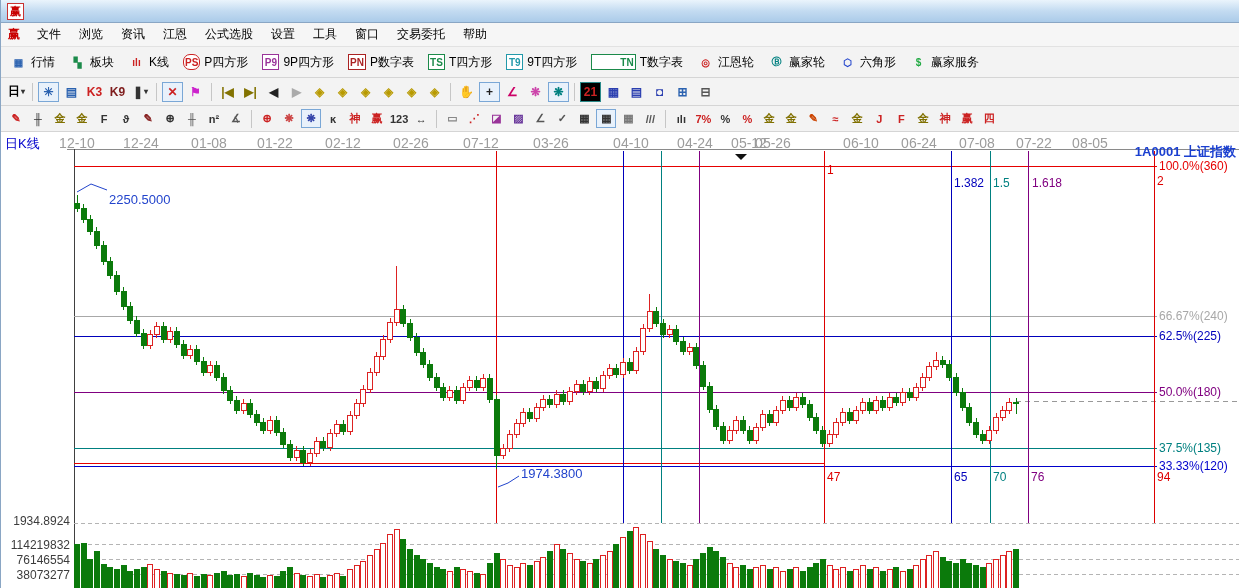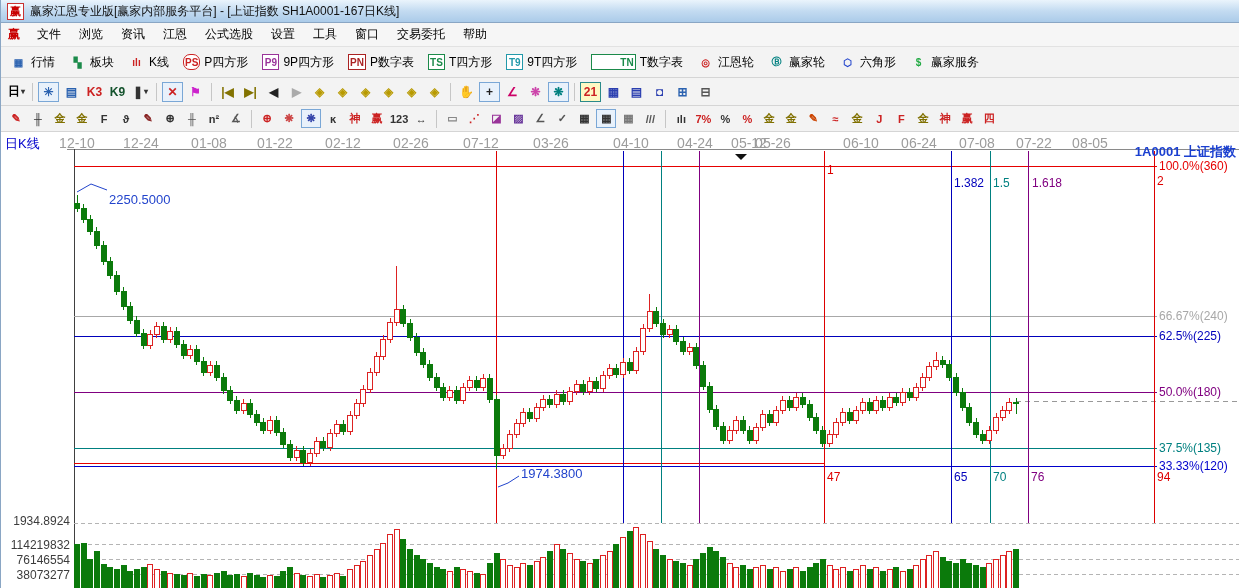--- a/index.html
+++ b/index.html
@@ -45,21 +45,20 @@
   .symbol{position:absolute;right:3px;top:11px;color:#1a3fd0;font-size:13px;font-weight:bold;white-space:nowrap;}
   .scale{position:absolute;left:0;width:69px;text-align:right;font-size:12px;color:#3c3c3c;white-space:nowrap;}
 </style>
 </head>
 <body>
 
 <div class="window">
 
   <div class="titlebar">
     <div class="app-icon">赢</div>
-    <span>赢家江恩专业版[赢家内部服务平台] - [上证指数  SH1A0001-167日K线]</span>
   </div>
 
   <div class="menubar">
     <div class="child-icon">赢</div>
   <span class="menu-item">文件</span>
       <span class="menu-item">浏览</span>
       <span class="menu-item">资讯</span>
       <span class="menu-item">江恩</span>
       <span class="menu-item">公式选股</span>
       <span class="menu-item">设置</span>
@@ -122,21 +121,21 @@
         <span class="ic" style="color: rgb(34, 170, 68);">$</span>
         <span>赢家服务</span>
       </div>
     </div>
   <div class="tb tb2">
       <div class="ibtn" style="color: rgb(0, 0, 0);">日<span class="caret">▾</span></div>
       <div class="sep"></div>
       <div class="ibtn active" style="color: rgb(43, 98, 176);">✳</div>
       <div class="ibtn" style="color: rgb(43, 98, 176);">▤</div>
       <div class="ibtn" style="color: rgb(204, 34, 34);">K3</div>
-      <div class="ibtn" style="color: #14532d;">K9</div>
+      <div class="ibtn" style="color: #7f1d1d;">K9</div>
       <div class="ibtn" style="color: rgb(51, 51, 51);">❚<span class="caret">▾</span></div>
       <div class="sep"></div>
       <div class="ibtn active" style="color: rgb(204, 34, 34);">✕</div>
       <div class="ibtn" style="color: rgb(204, 34, 204);">⚑</div>
       <div class="sep"></div>
       <div class="ibtn" style="color: rgb(130, 114, 0);">|◀</div>
       <div class="ibtn" style="color: rgb(130, 114, 0);">▶|</div>
       <div class="ibtn" style="color: rgb(34, 34, 34);">◀</div>
       <div class="ibtn" style="color: rgb(170, 170, 170);">▶</div>
       <div class="ibtn" style="color: rgb(184, 154, 0);">◈</div>
@@ -145,21 +144,21 @@
       <div class="ibtn" style="color: rgb(184, 154, 0);">◈</div>
       <div class="ibtn" style="color: rgb(184, 154, 0);">◈</div>
       <div class="ibtn" style="color: rgb(184, 154, 0);">◈</div>
       <div class="sep"></div>
       <div class="ibtn" style="color: rgb(176, 128, 42);">✋</div>
       <div class="ibtn active" style="color: rgb(34, 34, 34);">+</div>
       <div class="ibtn" style="color: rgb(204, 0, 102);">∠</div>
       <div class="ibtn" style="color: rgb(204, 68, 170);">❋</div>
       <div class="ibtn active" style="color: rgb(0, 128, 128);">❋</div>
       <div class="sep"></div>
-      <div class="ibtn" style="color: rgb(204, 34, 34); border: 1px solid rgb(43, 138, 138); background: #fef9c3;">21</div>
+      <div class="ibtn" style="color: rgb(204, 34, 34); border: 1px solid rgb(43, 138, 138); background: #000000;">21</div>
       <div class="ibtn" style="color: rgb(43, 63, 176);">▦</div>
       <div class="ibtn" style="color: rgb(43, 63, 176);">▤</div>
       <div class="ibtn" style="color: rgb(43, 63, 176);">◘</div>
       <div class="ibtn" style="color: rgb(43, 98, 176);">⊞</div>
       <div class="ibtn" style="color: rgb(85, 85, 85);">⊟</div>
     </div>
   <div class="tb tb3">
       <div class="ibtn" style="color: rgb(204, 34, 34);">✎</div>
       <div class="ibtn" style="color: rgb(51, 51, 51);">╫</div>
       <div class="ibtn" style="color: rgb(128, 112, 0);">金</div>

